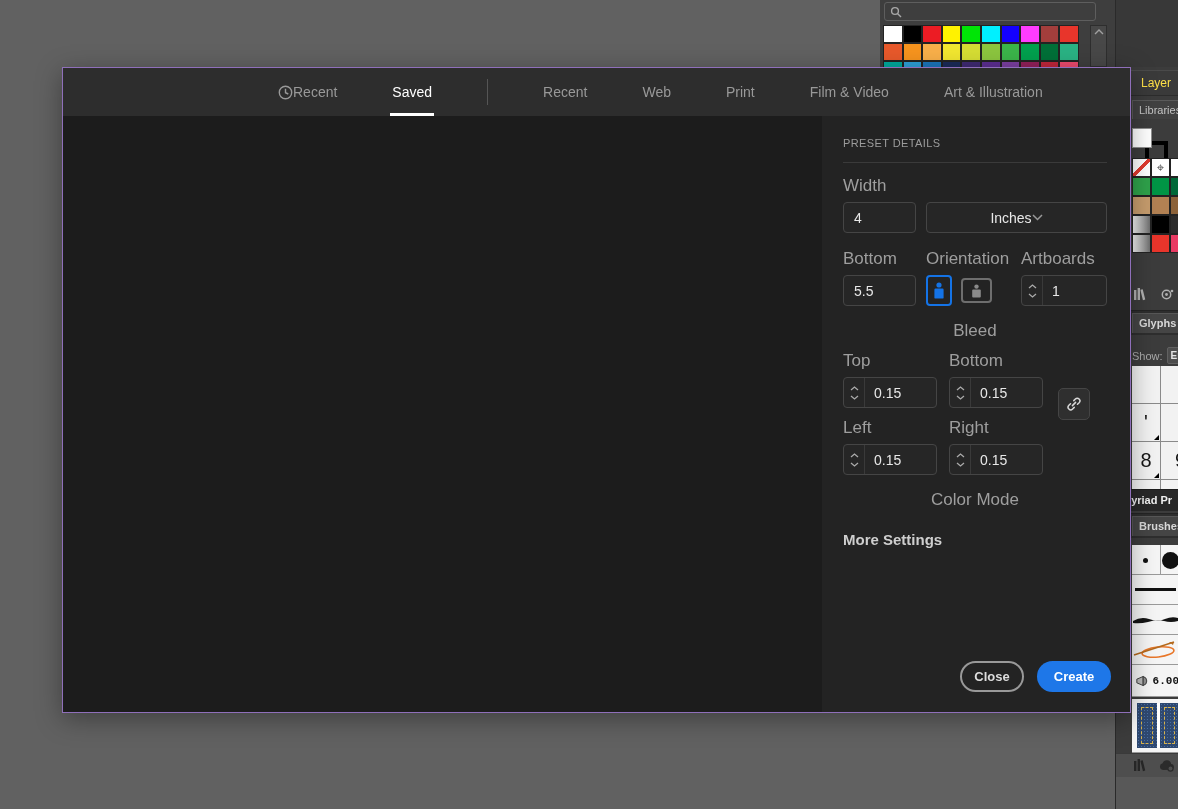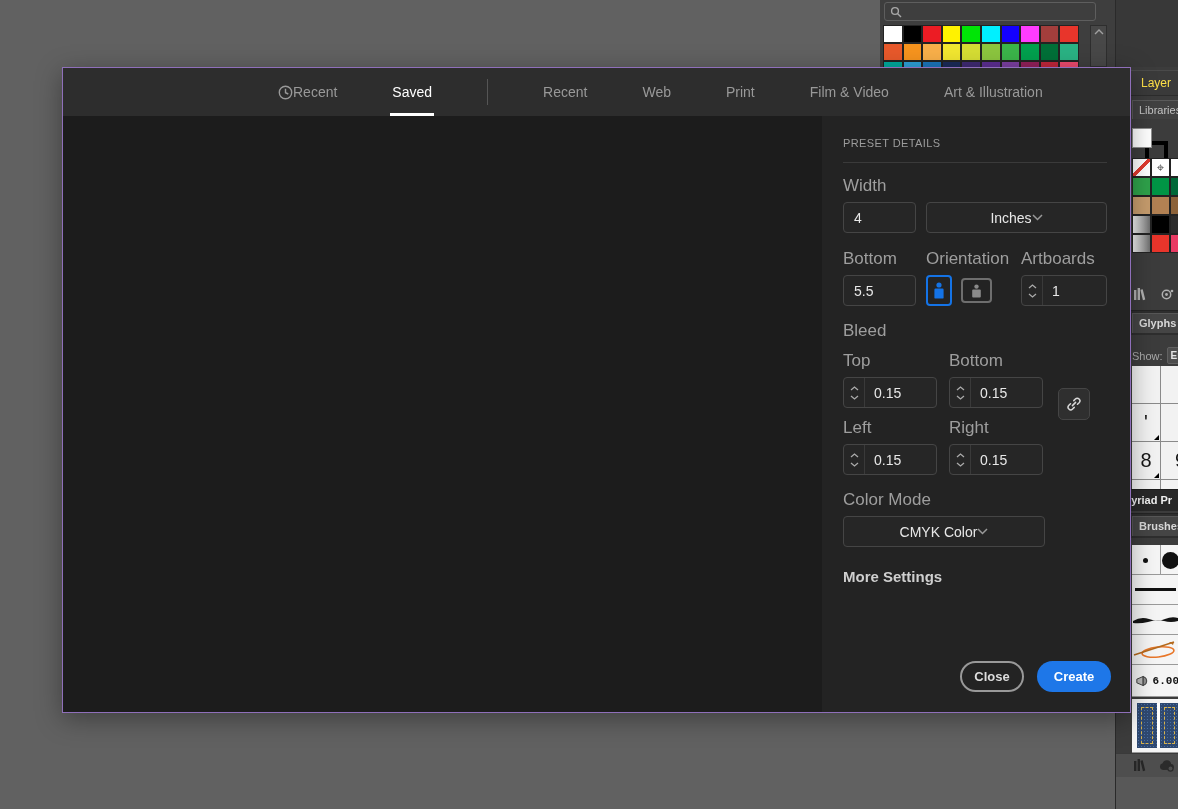--- a/index.html
+++ b/index.html
@@ -62,21 +62,21 @@
   .tab.active { color:#FFF; }
   .tab.active::after { content:""; position:absolute; left:-2px; right:-2px; bottom:0; height:3px; background:#FFF; }
   .tab-sep { width:1px; height:26px; background:#555; flex:none; }
   .dlg-body { flex:1; display:flex; min-height:0; }
   .dlg-canvas { flex:1; background:#1C1C1C; }
   .preset-panel { width:308px; flex:none; background:#232323; padding:21px 23px 0 21px; position:relative; }
   .ph { font-size:11px; letter-spacing:.4px; color:#9C9C9C; }
   .preset-name { margin-top:16px; font-size:20px; color:#E6E6E6; }
   .divider { margin-top:13px; border-top:1px solid #3A3A3A; }
   .fld-label { font-size:17px; color:#9E9E9E; }
-  .mt15 { margin-top:15px; } .mt13 { margin-top:13px; } .mt10 { margin-top:10px; } .mt6 { margin-top:6px; }
+  .mt15 { margin-top:15px;text-align:center; } .mt13 { margin-top:13px; } .mt10 { margin-top:10px; } .mt6 { margin-top:6px; }
   .row { display:flex; gap:10px; }
   .inp, .dropdown, .stepper { background:#262626; border:1px solid #454545; border-radius:4px; height:31px; color:#E8E8E8; font-size:14px; }
   .inp { width:73px; padding-left:10px; outline:none; font-family:"Liberation Sans",sans-serif; }
   .dropdown { flex:1; display:flex; align-items:center; justify-content:center; padding:0 10px; cursor:pointer; }
   .dropdown.cm { flex:none; width:202px; }
   .lbl-row3 { display:flex; margin-top:16px; }
   .lbl-row3 .c1 { width:83px; } .lbl-row3 .c2 { width:95px; } .lbl-row3 .c3 { flex:1; }
   .row3 { display:flex; margin-top:6px; align-items:center; }
   .orient-wrap { width:95px; margin-left:10px; display:flex; align-items:center; gap:9px; }
   .orient { background:transparent; border:2px solid #6E6E6E; border-radius:4px; display:flex; align-items:center; justify-content:center; cursor:pointer; padding:0; }
@@ -422,28 +422,20 @@
               <g stroke="#D8D8D8" stroke-width="1.5" fill="none" stroke-linecap="round">
                 <path d="M6.4 9.6 L9.6 6.4"></path>
                 <path d="M7.8 4.6 l1.6 -1.6 a2.6 2.6 0 0 1 3.7 3.7 L11.5 8.2"></path>
                 <path d="M8.2 11.4 l-1.6 1.6 a2.6 2.6 0 0 1 -3.7 -3.7 L4.5 7.8"></path>
               </g>
             </svg>
         </button>
       </div>
 
       <div class="fld-label mt15">Color Mode</div>
-      <div class="row mt6">
-        <div class="dropdown cm">
-          <span>CMYK Color</span>
-          <svg width="11" height="7" viewBox="0 0 11 7">
-              <polyline points="1,1 5.5,5.5 10,1" fill="none" stroke="#999" stroke-width="1.5"></polyline>
-            </svg>
-        </div>
-      </div>
 
       <div class="more-settings">More Settings</div>
 
       <div class="btn-row">
         <button class="btn btn-close">Close</button>
         <button class="btn btn-create">Create</button>
       </div>
     </div>
   </div>
 </div>

